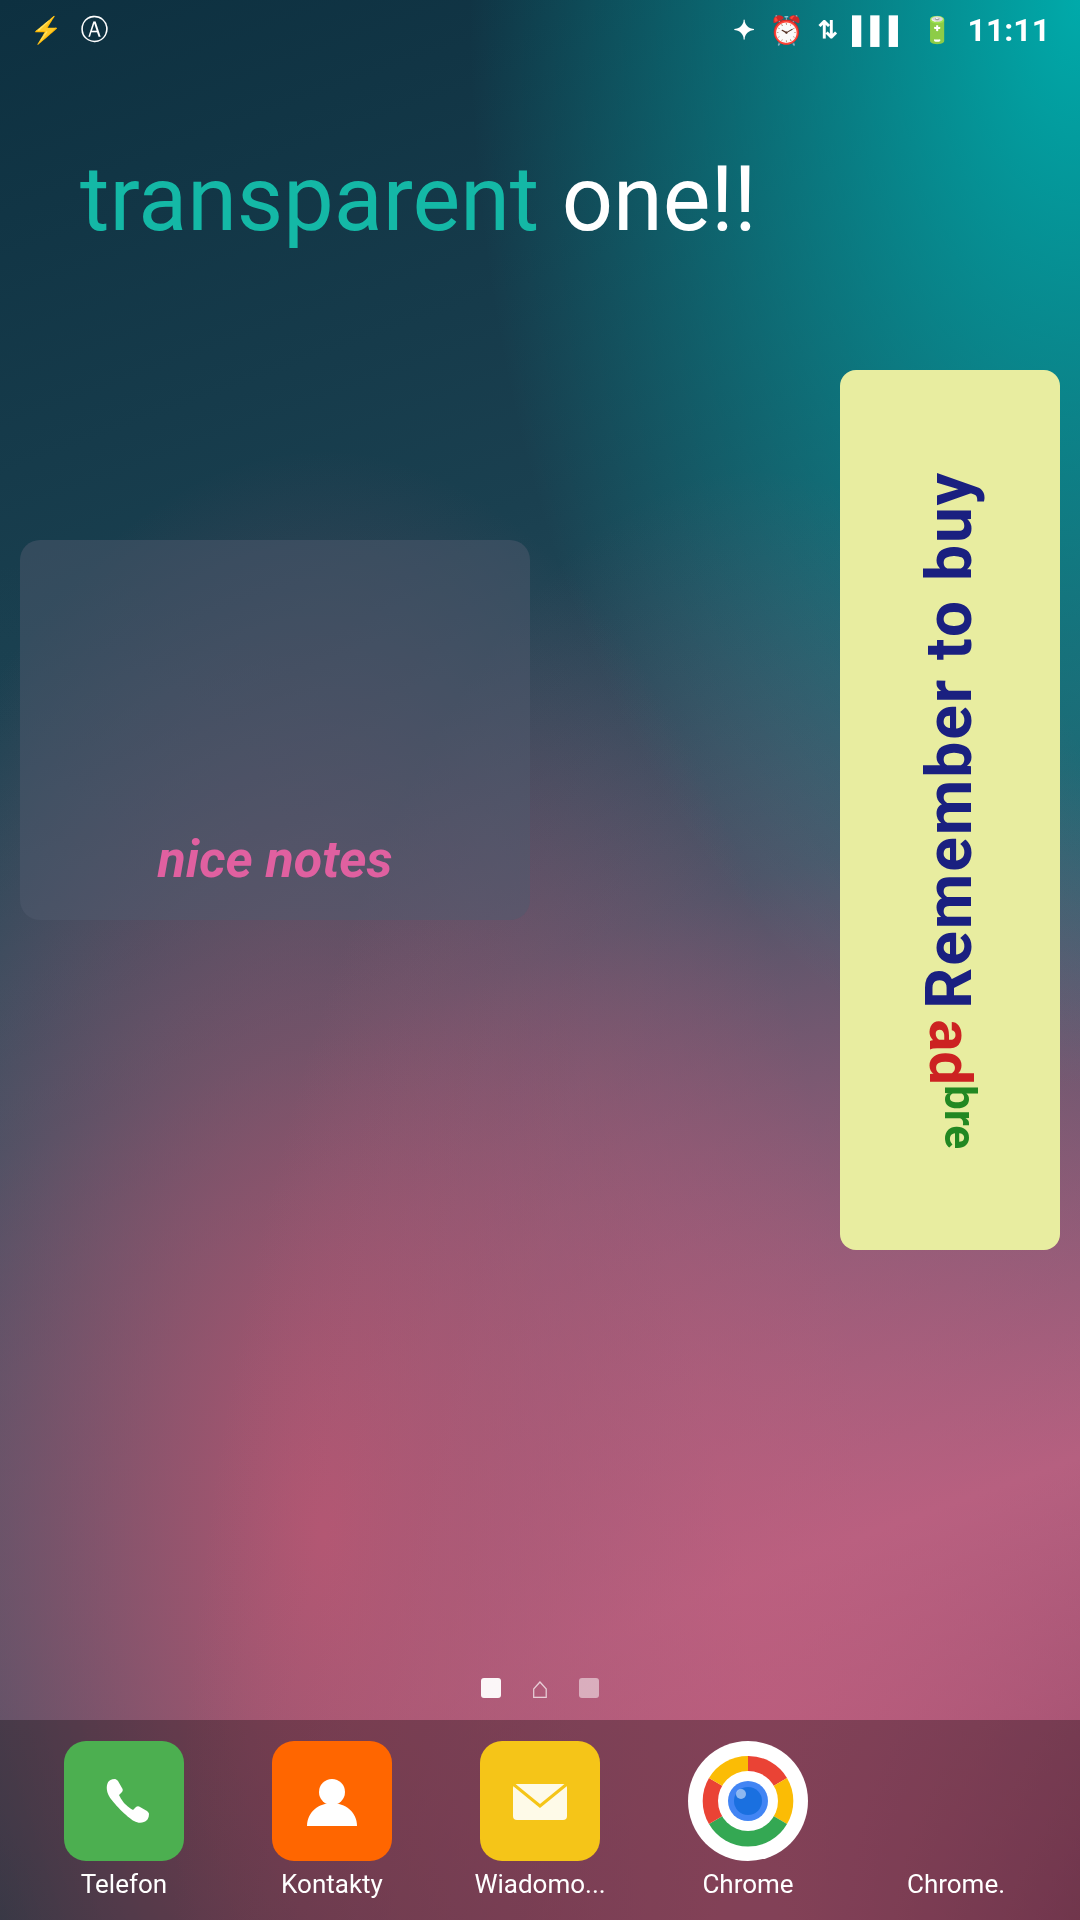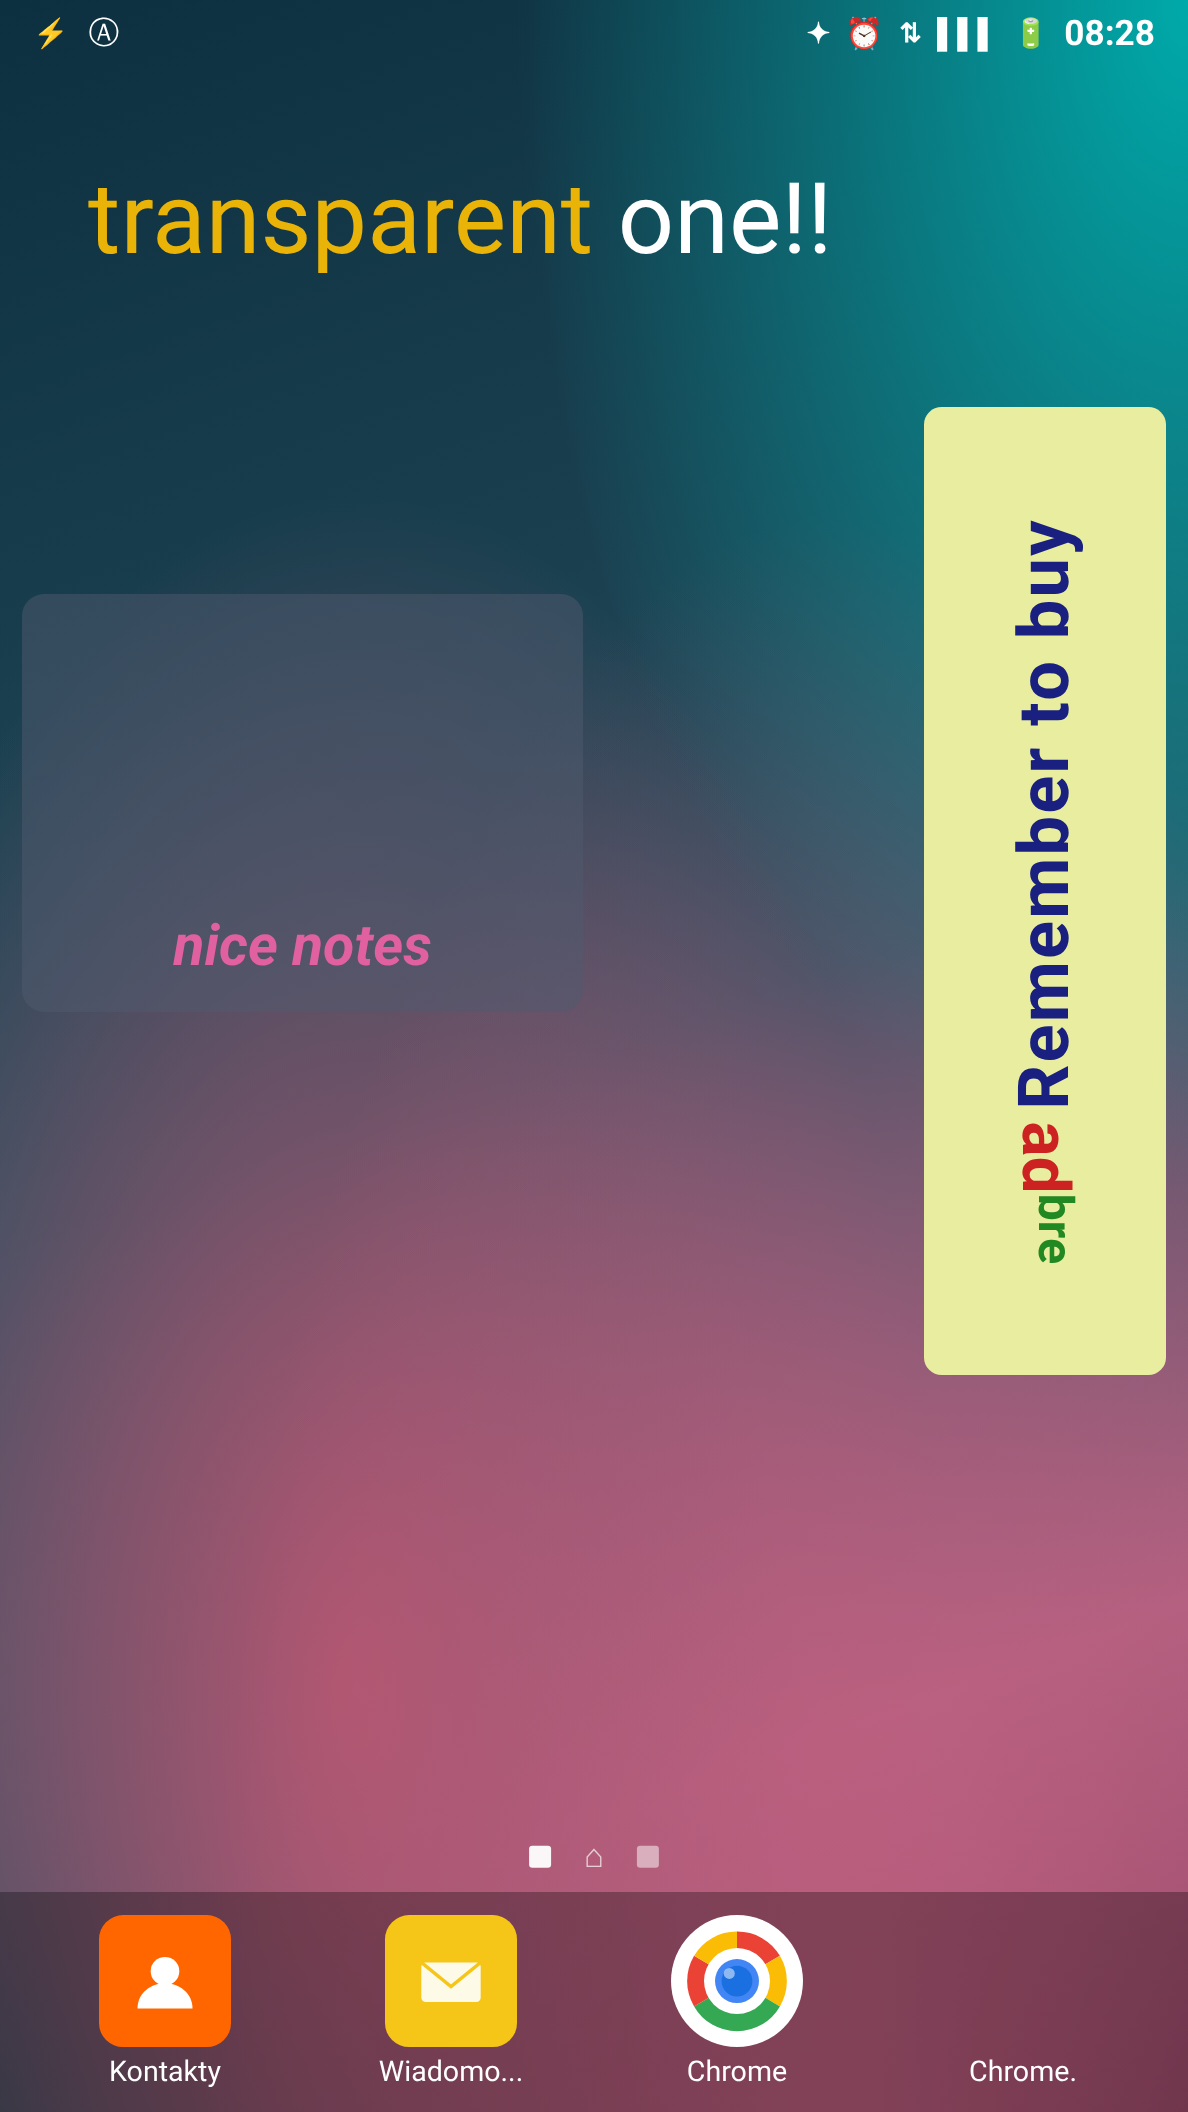--- a/index.html
+++ b/index.html
@@ -83,21 +83,21 @@
       right: 80px;
     }
 
     .title-text {
       font-size: 90px;
       font-weight: 400;
       line-height: 1.1;
     }
 
     .title-orange {
-      color: #eab308;
+      color: #14b8a6;
     }
 
     .title-white {
       color: #ffffff;
     }
 
     
     .notes-widget {
       position: absolute;
       top: 480px;
@@ -268,21 +268,21 @@
     <span class="status-icon" style="font-size:28px;">Ⓐ</span>
   </div>
   <div class="status-right">
     <span class="status-icon">✦</span>
     <span class="status-icon" style="font-size:28px;">⏰</span>
     <span class="status-icon" style="font-size:24px;">⇅</span>
 
     <span class="status-icon" style="font-size:26px;">▌▌▌</span>
 
     <span class="status-icon" style="font-size:26px;">🔋</span>
-    <span class="status-time">08:28</span>
+    <span class="status-time">11:11</span>
   </div>
 </div>
 
 <div class="widget-area">
 
   <div class="title-widget">
     <div class="title-text">
       <span class="title-orange">transparent</span>
       <span class="title-white"> </span>
       <span class="title-white">one!!</span>
@@ -306,20 +306,28 @@
 </div>
 
 <div class="page-indicators">
   <div class="indicator active"></div>
   <span class="home-indicator-icon">⌂</span>
   <div class="indicator"></div>
 </div>
 
 <div class="dock">
 
+  <div class="dock-item">
+    <div class="dock-icon icon-phone">
+      <svg width="70" height="70" viewBox="0 0 70 70" fill="none">
+        <path d="M20 15 C20 15 22 13 26 13 C27 13 28 14 29 15 L33 22 C34 23 34 25 33 26 L30 29 C30 29 33 35 36 38 C39 41 44 44 44 44 L47 41 C48 40 50 40 51 41 L58 45 C59 46 60 47 60 48 C60 52 58 54 58 54 C55 57 50 58 45 55 C38 51 24 37 20 30 C17 25 17 18 20 15 Z" fill="white"></path>
+      </svg>
+    </div>
+    <span class="dock-label">Telefon</span>
+  </div>
 
   <div class="dock-item">
     <div class="dock-icon icon-contacts">
       <svg width="70" height="70" viewBox="0 0 70 70" fill="none">
         <circle cx="35" cy="26" r="13" fill="white"></circle>
         <path d="M10 60 C10 46 22 37 35 37 C48 37 60 46 60 60 Z" fill="white"></path>
       </svg>
     </div>
     <span class="dock-label">Kontakty</span>
   </div>

